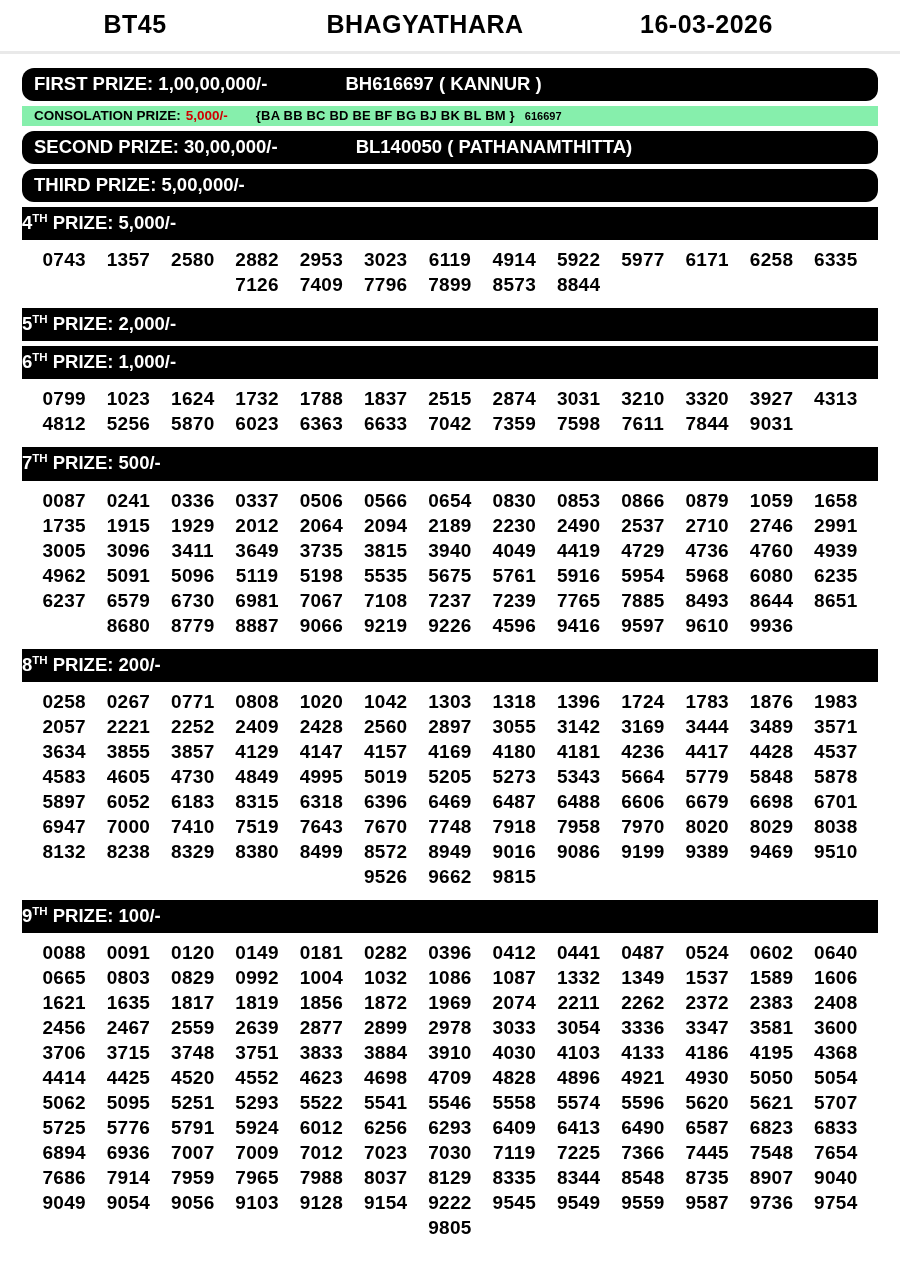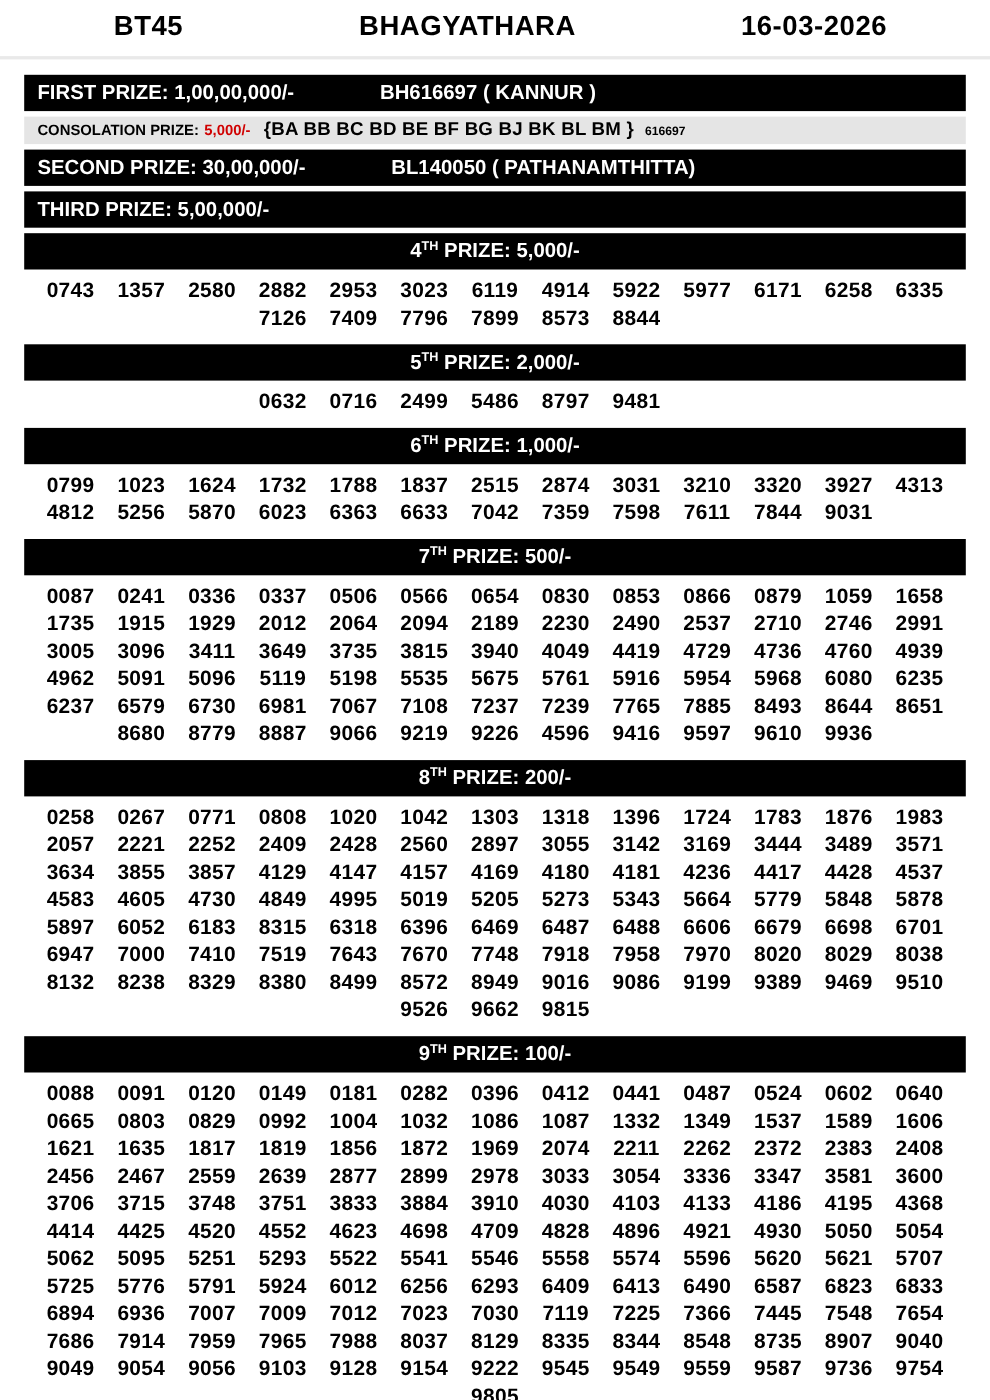--- a/index.html
+++ b/index.html
@@ -27,21 +27,21 @@
     box-sizing: border-box;
   }
   .header .cell {
     font-size: 25px;
     font-weight: bold;
     letter-spacing: 0.5px;
     white-space: nowrap;
   }
   .header .cell.code { flex: 0 0 150px; text-align: center; }
   .header .cell.name { flex: 1 1 auto; text-align: center; }
-  .header .cell.date { flex: 0 0 200px; text-align: center; }
+  .header .cell.date { flex: 0 0 200px; }
 
   .hrule {
     height: 3px;
     background: #e9e9e9;
     margin: 0 0 14px 0;
   }
 
   .body {
     padding: 0 22px;
     box-sizing: border-box;
@@ -52,23 +52,24 @@
     background: #000000;
     color: #ffffff;
     font-size: 18.5px;
     font-weight: bold;
     padding: 5px 0 6px 0;
     margin-bottom: 5px;
     box-sizing: border-box;
   }
   .bar.left {
     padding-left: 12px;
+    border-radius: 12px;
   }
   .bar.center {
-    text-align: center;
+    text-align: left;
   }
   .bar-inner {
     display: flex;
     align-items: baseline;
   }
   .bar-label { white-space: nowrap; }
   .bar-winner {
     margin-left: 78px;
     white-space: nowrap;
   }
@@ -79,29 +80,29 @@
   }
 
   
   .consolation {
     display: flex;
     align-items: baseline;
     font-size: 13.5px;
     font-weight: bold;
     padding: 2px 0 3px 12px;
     margin-bottom: 5px;
-    background: #e5e5e5;
+    background: #86efac;
   }
   .consolation .amount {
     color: #d00000;
     margin-left: 5px;
   }
   .consolation .series {
-    margin-left: 12px;
-    font-size: 17px;
+    margin-left: 28px;
+    font-size: 13px;
     letter-spacing: 0.2px;
   }
   .consolation .tail {
     margin-left: 10px;
     font-size: 11px;
     font-weight: bold;
   }
 
   
   .grid {
@@ -187,31 +188,20 @@
           <span class="num">7899</span>
           <span class="num">8573</span>
           <span class="num">8844</span>
         </div>
     </div>
 
     <div class="block">
       <div class="bar center">
         <span>5</span><span class="sup">TH</span><span> PRIZE: 2,000/-</span>
       </div>
-      <div class="grid">
-          <span>&nbsp;</span>
-          <span>&nbsp;</span>
-          <span>&nbsp;</span>
-          <span class="num">0632</span>
-          <span class="num">0716</span>
-          <span class="num">2499</span>
-          <span class="num">5486</span>
-          <span class="num">8797</span>
-          <span class="num">9481</span>
-        </div>
     </div>
 
     <div class="block">
       <div class="bar center">
         <span>6</span><span class="sup">TH</span><span> PRIZE: 1,000/-</span>
       </div>
       <div class="grid">
           <span class="num">0799</span>
           <span class="num">1023</span>
           <span class="num">1624</span>

